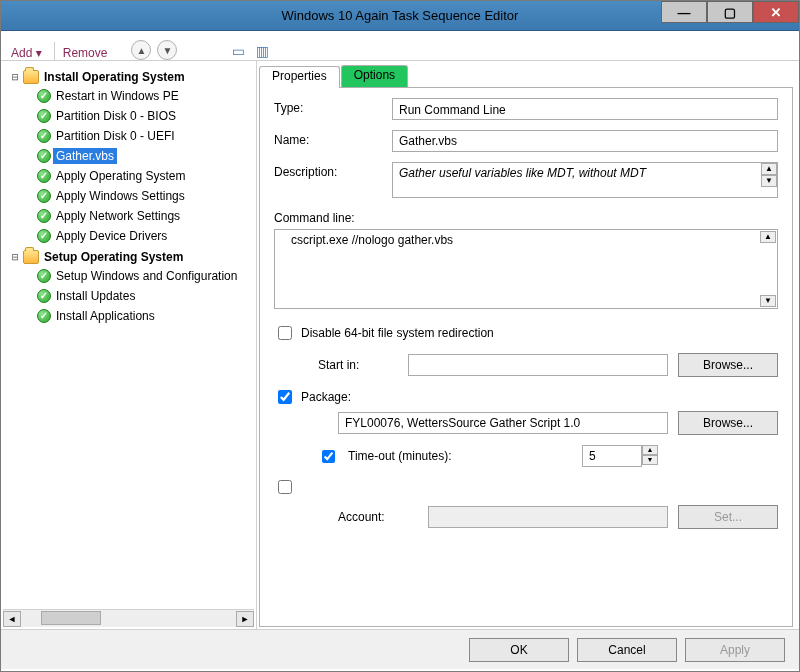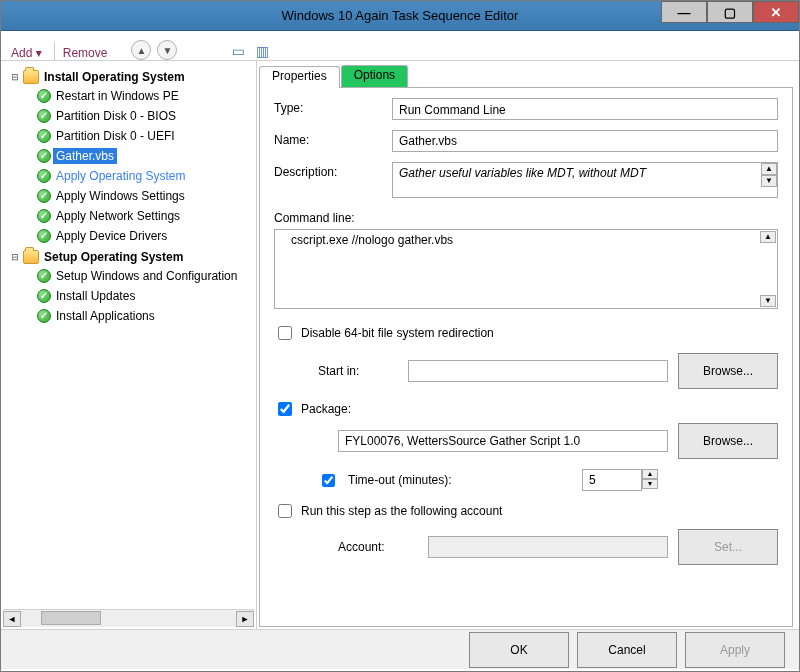--- a/index.html
+++ b/index.html
@@ -86,21 +86,21 @@
   .check-ic {
     width: 14px; height: 14px; border-radius: 50%;
     background: radial-gradient(circle at 30% 30%, #8be28b, #2aa82a);
     border: 1px solid #1d7d1d;
     display: inline-flex; align-items: center; justify-content: center;
     color: #fff; font-size: 10px; font-weight: bold; line-height: 1;
   }
   .node .label { padding: 1px 3px; }
   .node.bold .label { font-weight: bold; }
   .node.selected .label { background: #2a7de1; color: #fff; }
-  .node.blue .label { color: #3b82f6; }
+  .node.blue .label { color: #000000; }
   .hscroll {
     height: 18px; background: #f0f0f0; border-top: 1px solid #d0d0d0;
     display: flex; align-items: center;
   }
   .hscroll .arrow { width: 18px; height: 16px; border: 1px solid #aaa; background: #e8e8e8; display: flex; align-items: center; justify-content: center; font-size: 9px; }
   .hscroll .track { flex: 1; height: 16px; background: #eee; position: relative; }
   .hscroll .thumb { position: absolute; left: 20px; width: 60px; height: 14px; top: 0; background: #cfcfcf; border: 1px solid #aaa; }
   
   .right { flex: 1; padding: 2px 6px 2px 2px; }
   .tabs { display: flex; height: 22px; margin-top: 2px; }
@@ -129,21 +129,21 @@
   .spin div { height: 12px; border: 1px solid #aaa; background: #eee; font-size: 8px; text-align: center; line-height: 10px; cursor: pointer; }
   .section-lbl { margin-bottom: 4px; }
   .cmdbox { border: 1px solid #aaa; height: 80px; position: relative; padding: 3px 18px 3px 16px; font-size: 12px; }
   .cmdbox .spin { height: 76px; justify-content: space-between; }
   .chk { display: flex; align-items: center; gap: 6px; margin-bottom: 10px; }
   .chk input { width: 14px; height: 14px; }
   .formrow { display: flex; align-items: center; margin-bottom: 10px; gap: 10px; margin-left: 44px; }
   .formrow .flabel { width: 80px; }
   .formrow input[type=text] { border: 1px solid #aaa; height: 22px; padding: 2px 6px; font-family: inherit; font-size: 12px; }
   .btn {
-    width: 100px; height: 36px; border: 1px solid #888; background: #e8e8e8;
+    width: 100px; height: 24px; border: 1px solid #888; background: #e8e8e8;
     font-family: inherit; font-size: 12px; cursor: pointer;
   }
   .btn:disabled { color: #999; cursor: default; }
   .numspin { display: flex; }
   .numspin input { width: 60px; height: 22px; border: 1px solid #aaa; text-align: left; padding: 2px 6px; }
   .numspin .spinbtns { display: flex; flex-direction: column; }
   .numspin .spinbtns div { width: 16px; height: 10px; border: 1px solid #aaa; background: #eee; font-size: 7px; text-align: center; cursor: pointer; }
   
   .bottombar {
     height: 40px; border-top: 1px solid #d0d0d0; background: #f0f0f0;
@@ -349,21 +349,20 @@
           <div class="spinbtns">
             <div>▲</div>
             <div>▼</div>
           </div>
         </div>
         <div style="width:110px"></div>
       </div>
 
       <div class="chk" style="margin-bottom:8px">
         <input type="checkbox" style="">
-        <span>Run this step as the following account</span>
       </div>
       <div class="formrow" style="padding-left:20px">
         <div class="flabel">Account:</div>
         <input type="text" style="flex: 1 1 0%; background: rgb(238, 238, 238);" disabled="" value="">
         <button class="btn" disabled="">Set...</button>
       </div>
     </div>
   </div>
 </div>
 

